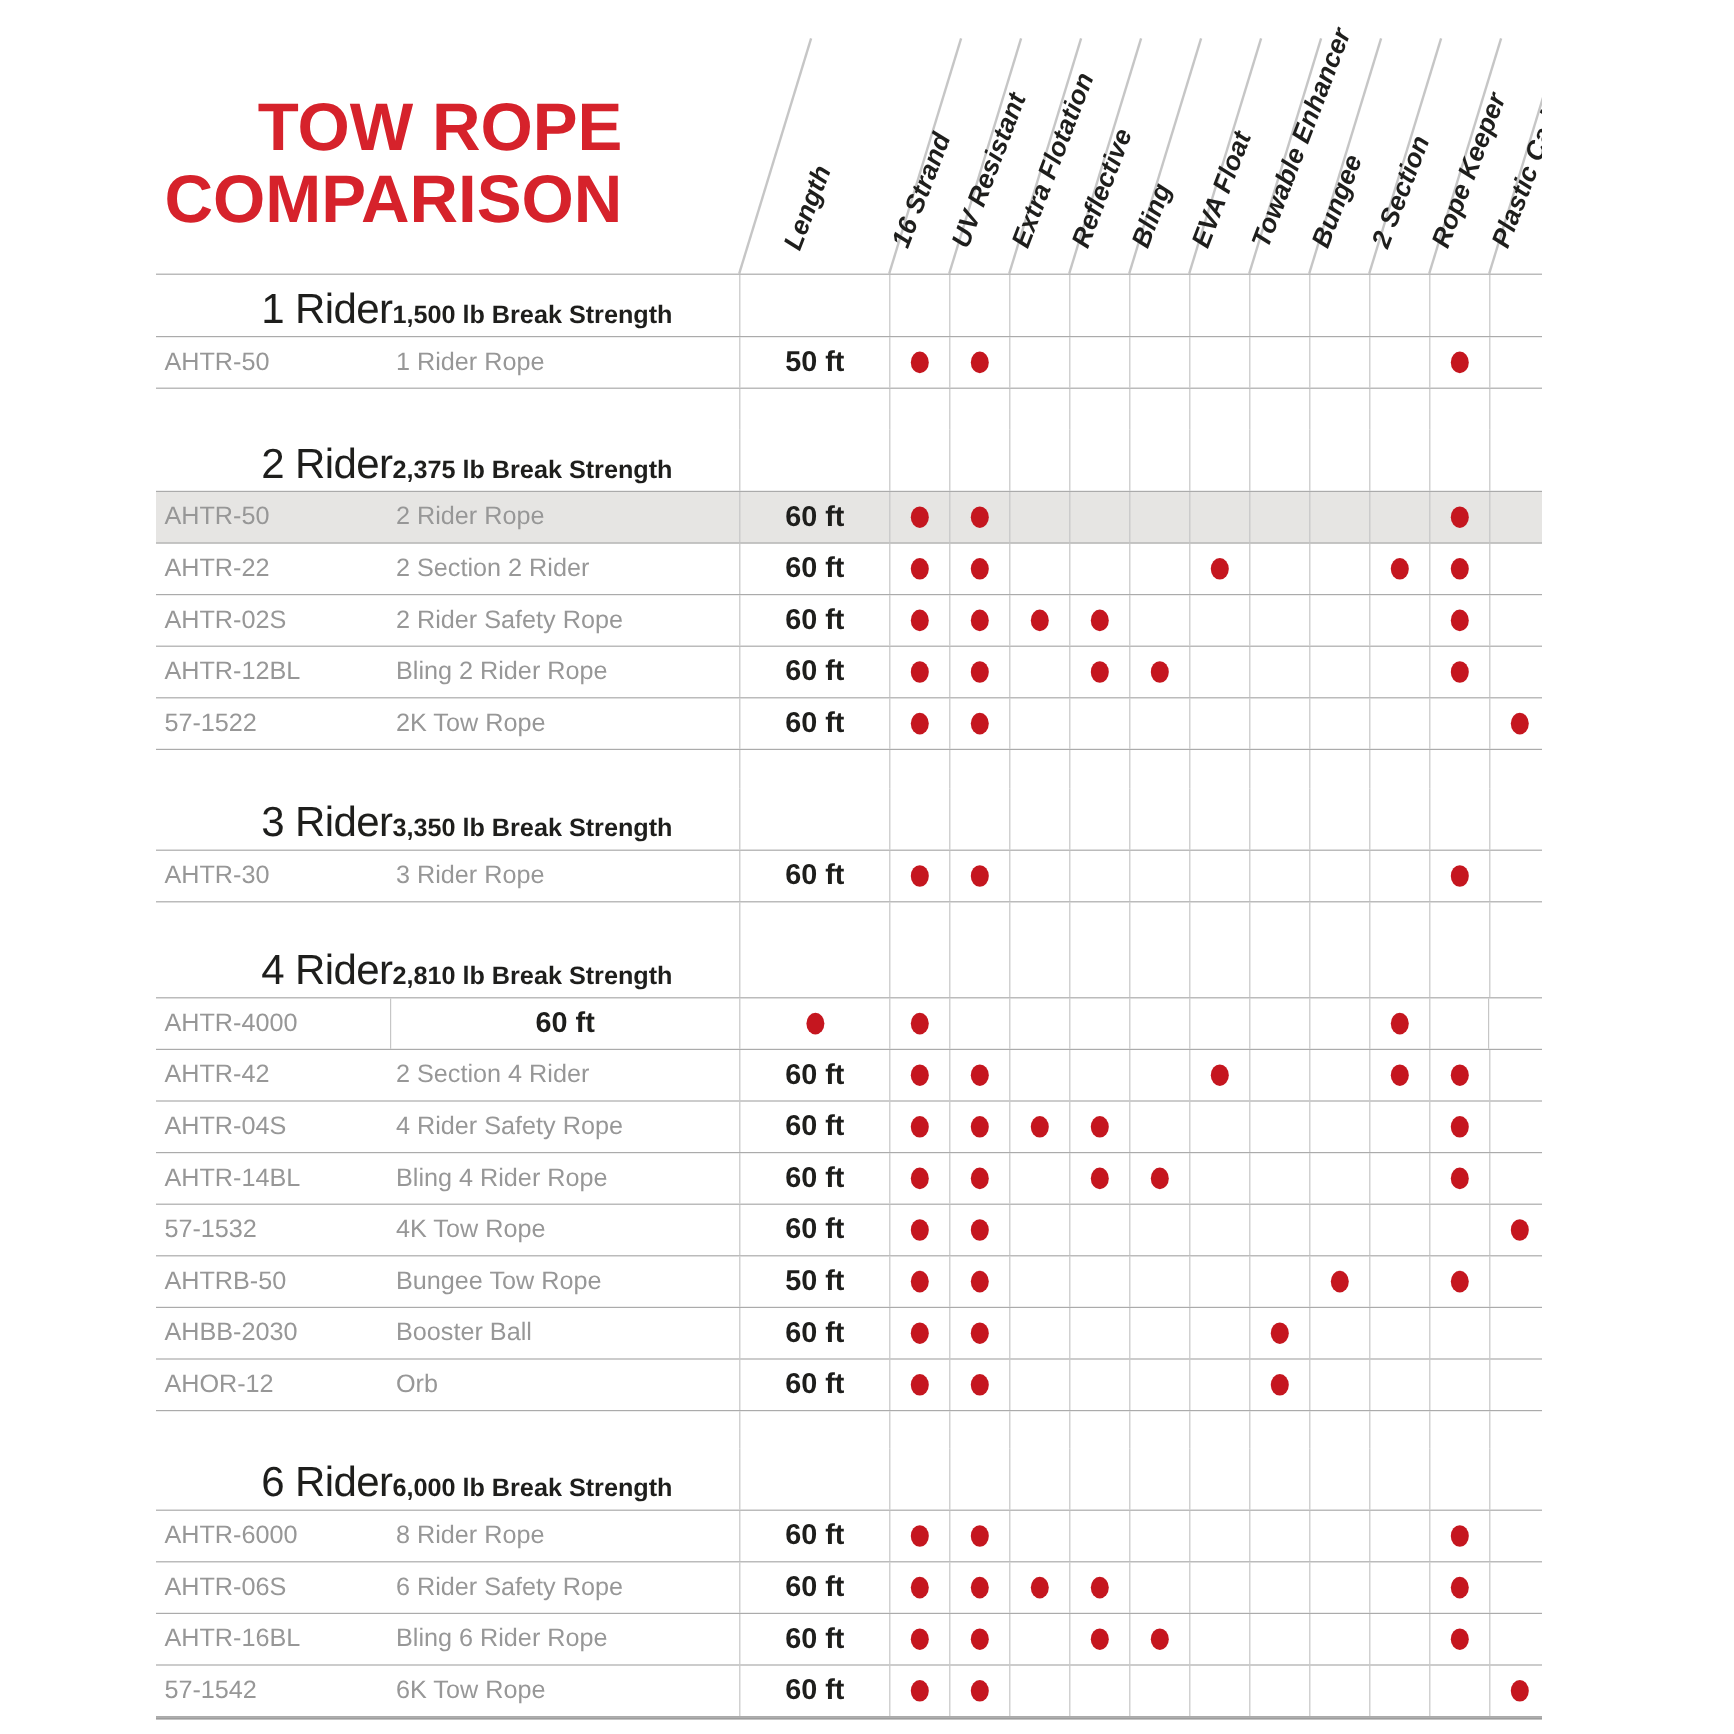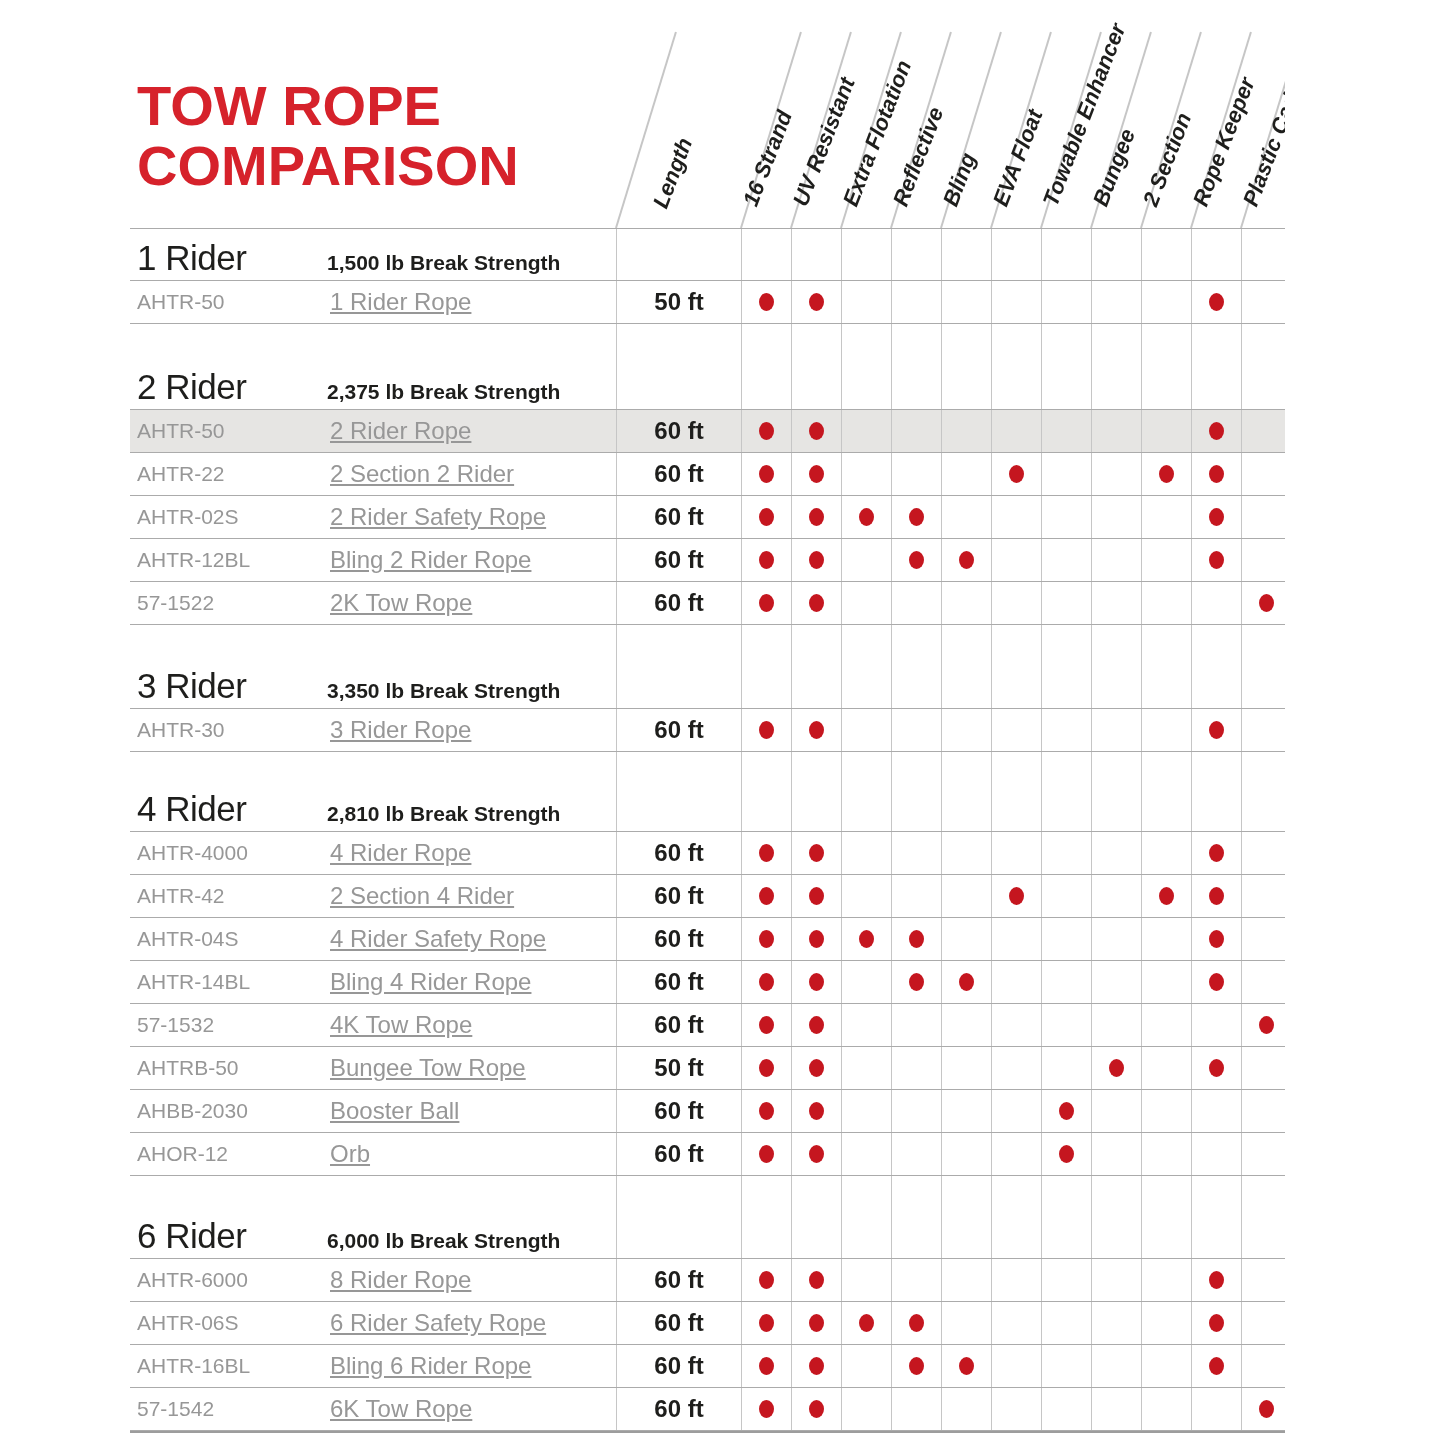--- a/index.html
+++ b/index.html
@@ -1,17 +1,17 @@
 <!DOCTYPE html>
 <html><head>
 <meta charset="utf-8">
 <style>
   html,body{margin:0;padding:0;background:#fff;}
   .canvas{position:relative;width:1285px;height:1445px;background:#ffffff;overflow:hidden;
-          font-family:"Liberation Sans","DejaVu Sans",sans-serif;}
+          font-family:"Liberation Sans","DejaVu Sans",sans-serif;text-align:right;}
   
   .title{position:absolute;left:137px;top:76px;font-size:56px;line-height:60px;
          font-weight:700;letter-spacing:0;color:var(--red);}
   
   .diag-line{position:absolute;top:23px;width:1.5px;height:205px;background:var(--dline);
              transform-origin:50% 100%;transform:rotate(17deg);}
   .diag-label{position:absolute;height:26px;line-height:26px;font-style:italic;font-weight:700;
               font-size:22px;color:var(--black);white-space:nowrap;
               transform-origin:0 100%;transform:rotate(-69deg);}
   
@@ -20,21 +20,21 @@
   .row{display:grid;box-sizing:border-box;}
   .row.data{grid-template-columns:195px 291px 125px repeat(11,50px);height:43px;
             border-bottom:1px solid var(--hline);}
   .row.shead{grid-template-columns:486px 125px repeat(11,50px);height:52px;
              border-bottom:1px solid var(--hline);}
   .row.gap{grid-template-columns:486px 125px repeat(11,50px);}
   .cell{display:flex;align-items:center;box-sizing:border-box;min-width:0;}
   .vb{border-left:1px solid var(--vline);}
   .vb-r{border-right:1px solid var(--vline);}
   .code{padding-left:7px;color:var(--gray);font-size:21px;}
-  .pname{padding-left:5px;color:var(--gray);font-size:24px;text-decoration:underline;}
+  .pname{padding-left:5px;color:var(--gray);font-size:21px;}
   .len{justify-content:center;color:var(--black);font-size:24px;font-weight:bold;}
   .feat{justify-content:center;}
   .dot{width:15px;height:18px;border-radius:50%;background:var(--dot);}
   .sheadcell{display:flex;align-items:baseline;padding-left:7px;padding-top:9px;box-sizing:border-box;}
   .sname{display:inline-block;width:190px;font-size:35px;font-weight:400;color:var(--black);
          letter-spacing:-0.5px;}
   .ssub{font-size:21px;font-weight:700;color:var(--black);}
 </style>
 </head>
 <body>
@@ -350,21 +350,20 @@
         <div class="cell feat vb"></div>
         <div class="cell feat vb"></div>
         <div class="cell feat vb"></div>
         <div class="cell feat vb"></div>
         <div class="cell feat vb"></div>
         <div class="cell feat vb"></div>
         <div class="cell feat vb vb-r"></div>
       </div>
       <div class="row data">
         <div class="cell code">AHTR-4000</div>
-        <div class="cell pname">4 Rider Rope</div>
         <div class="cell len vb">60 ft</div>
         <div class="cell feat vb">
           <span class="dot"></span>
         </div>
         <div class="cell feat vb">
           <span class="dot"></span>
         </div>
         <div class="cell feat vb"></div>
         <div class="cell feat vb"></div>
         <div class="cell feat vb"></div>

